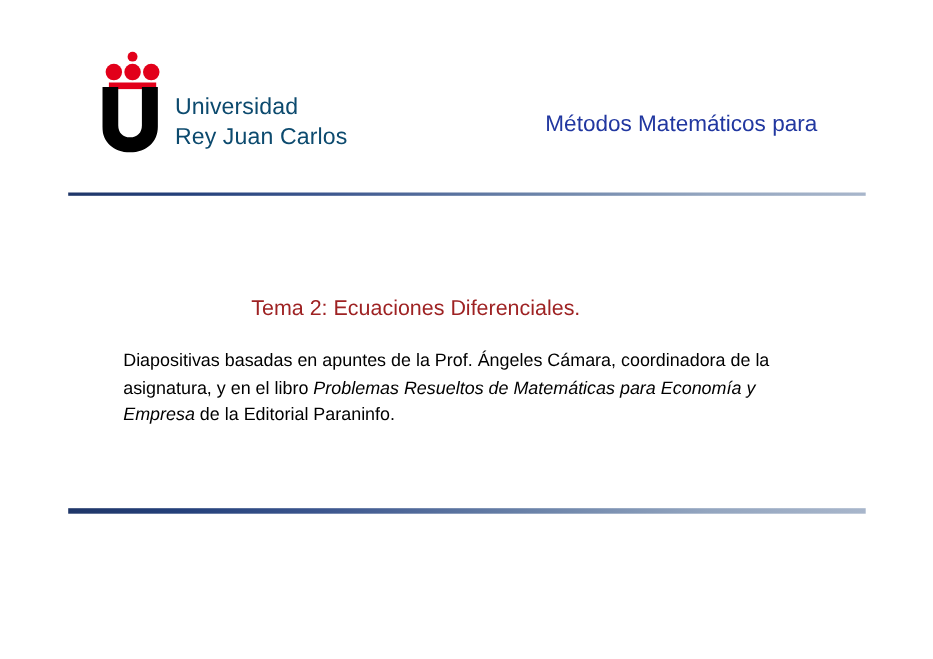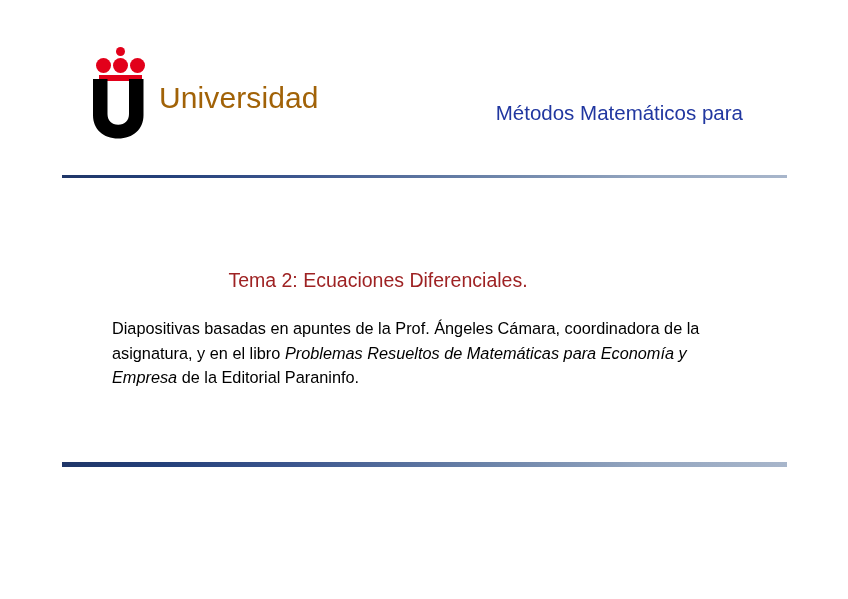--- a/index.html
+++ b/index.html
@@ -85,23 +85,23 @@
     left: 0;
     top: 33px;
     width: 58px;
     height: 60px;
   }
   .logo-wordmark {
     position: absolute;
     left: 66px;
     top: 38px;
     width: 200px;
-    color: #a16207;
-    font-family: "Liberation Sans", sans-serif;
-    font-size: 30px;
+    color: #0c4a6e;
+    font-family: "Liberation Sans", sans-serif;
+    font-size: 21px;
     line-height: 27px;
     letter-spacing: 0.1px;
     white-space: nowrap;
   }
   .logo-wordmark .l1,
   .logo-wordmark .l2 { display: block; }
 
   
   .course-title {
     position: absolute;
@@ -179,20 +179,21 @@
           <div class="crown-dot big d3"></div>
           <div class="crown-bar"></div>
         </div>
         <svg class="logo-u" viewBox="0 0 58 60" xmlns="http://www.w3.org/2000/svg">
           <path d="M0,0 L14.5,0 L14.5,35 C14.5,41.5 18.6,45.8 25.2,45.8 C31.8,45.8 36,41.5 36,35 L36,0 L50.5,0 L50.5,36.2 C50.5,50 40.2,59.5 25.2,59.5 C10.2,59.5 0,50 0,36.2 Z" fill="#000000"></path>
         </svg>
       </div>
 
       <div class="logo-wordmark">
         <span class="l1">Universidad</span>
+        <span class="l2">Rey Juan Carlos</span>
       </div>
 
     </div>
 
     <div class="course-title">
       <span>Métodos Matemáticos para</span>
     </div>
 
   </div>
 

